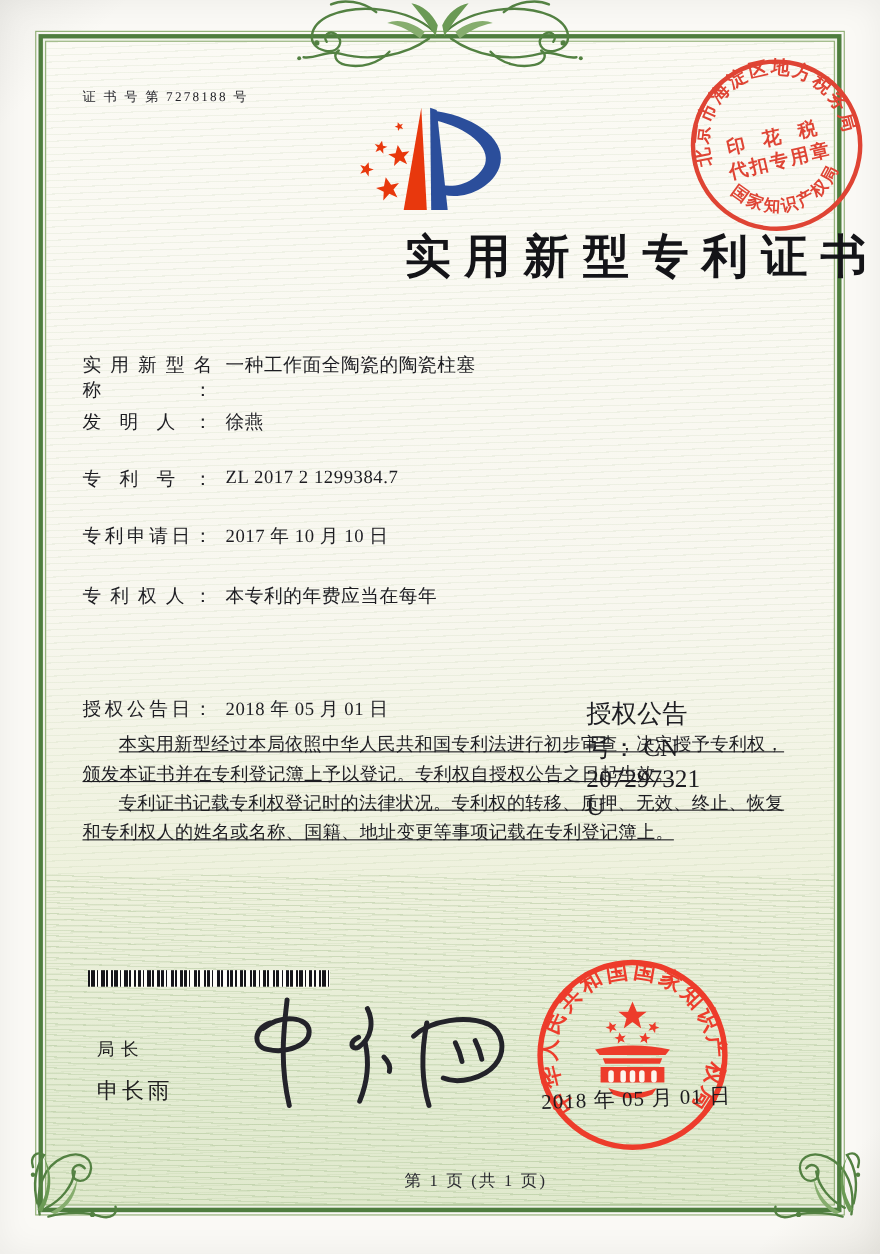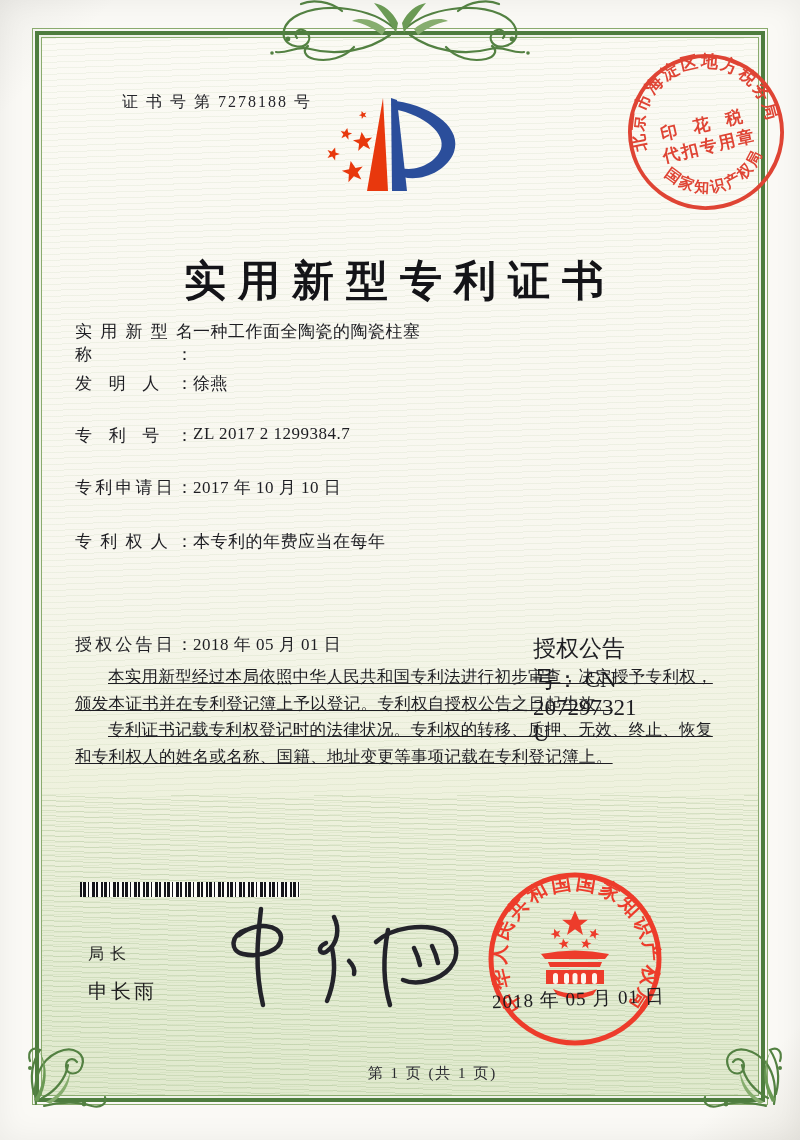--- a/index.html
+++ b/index.html
@@ -27,31 +27,31 @@
     position:absolute; inset:3px;
     background:repeating-linear-gradient(178deg, rgba(122,160,94,.16) 0 1px, rgba(0,0,0,0) 1px 6px);
     opacity:.55; pointer-events:none;
   }
   .guilloche2 {
     position:absolute; left:3px; right:3px; bottom:3px; height:300px;
     background:repeating-linear-gradient(182deg, rgba(110,152,84,.18) 0 1px, rgba(0,0,0,0) 1px 5px);
     pointer-events:none;
   }
   .abs { position:absolute; }
-  .cert-no { left:75px; top:92px; font-size:16px; letter-spacing:2px; color:#24242a;margin-left:47px; }
+  .cert-no { left:75px; top:80px; font-size:12px; letter-spacing:2px; color:#24242a; }
   .title {
-    left:0; right:0; top:205px; text-align:center;
-    font-size:42px; font-weight:700; letter-spacing:12px; color:#141418;margin-top:48px;
+    left:0; right:0; top:205px; text-align:right;
+    font-size:42px; font-weight:700; letter-spacing:12px; color:#141418;
   }
   .field-row { left:75px; display:flex; align-items:flex-start; color:#1d1d22; font-size:17px; }
   .field-label {
     display:inline-block; width:118px; text-align:justify; text-align-last:justify;
     flex:0 0 118px; letter-spacing:0;
   }
-  .field-value { letter-spacing:.5px; }
+  .field-value { margin-left:12px; letter-spacing:.5px; }
   .addr-value { width:452px; line-height:1.7; }
   .right-field { left:458px; top:0; font-size:23px; color:#1d1d22; }
   .body-text { left:75px; top:664px; width:652px; font-size:16.5px; line-height:1.62; color:#1d1d22; letter-spacing:.3px; }
   .body-text p { text-indent:2em;text-decoration:underline; }
   .barcode {
     left:80px; top:882px; width:220px; height:15px;
     background:repeating-linear-gradient(90deg,
       #15151a 0 2px, #fdfdf8 2px 3px, #15151a 3px 6px, #fdfdf8 6px 8px,
       #15151a 8px 9px,  #fdfdf8 9px 12px, #15151a 12px 15px, #fdfdf8 15px 16px,
       #15151a 16px 18px, #fdfdf8 18px 21px);

